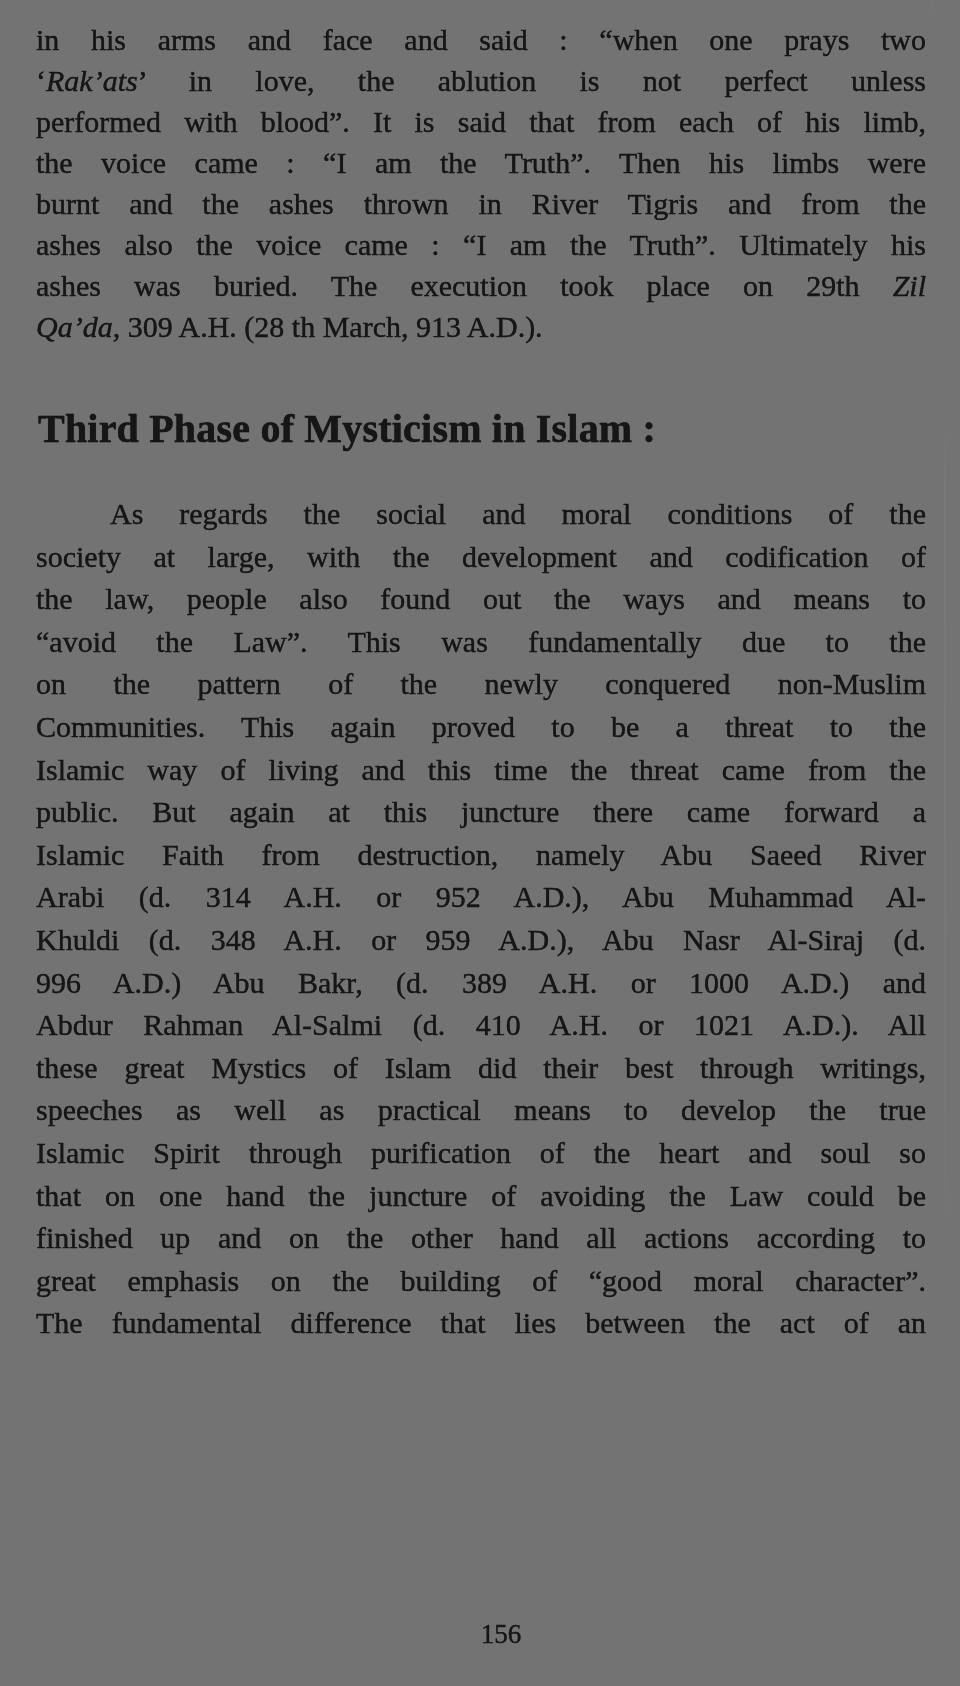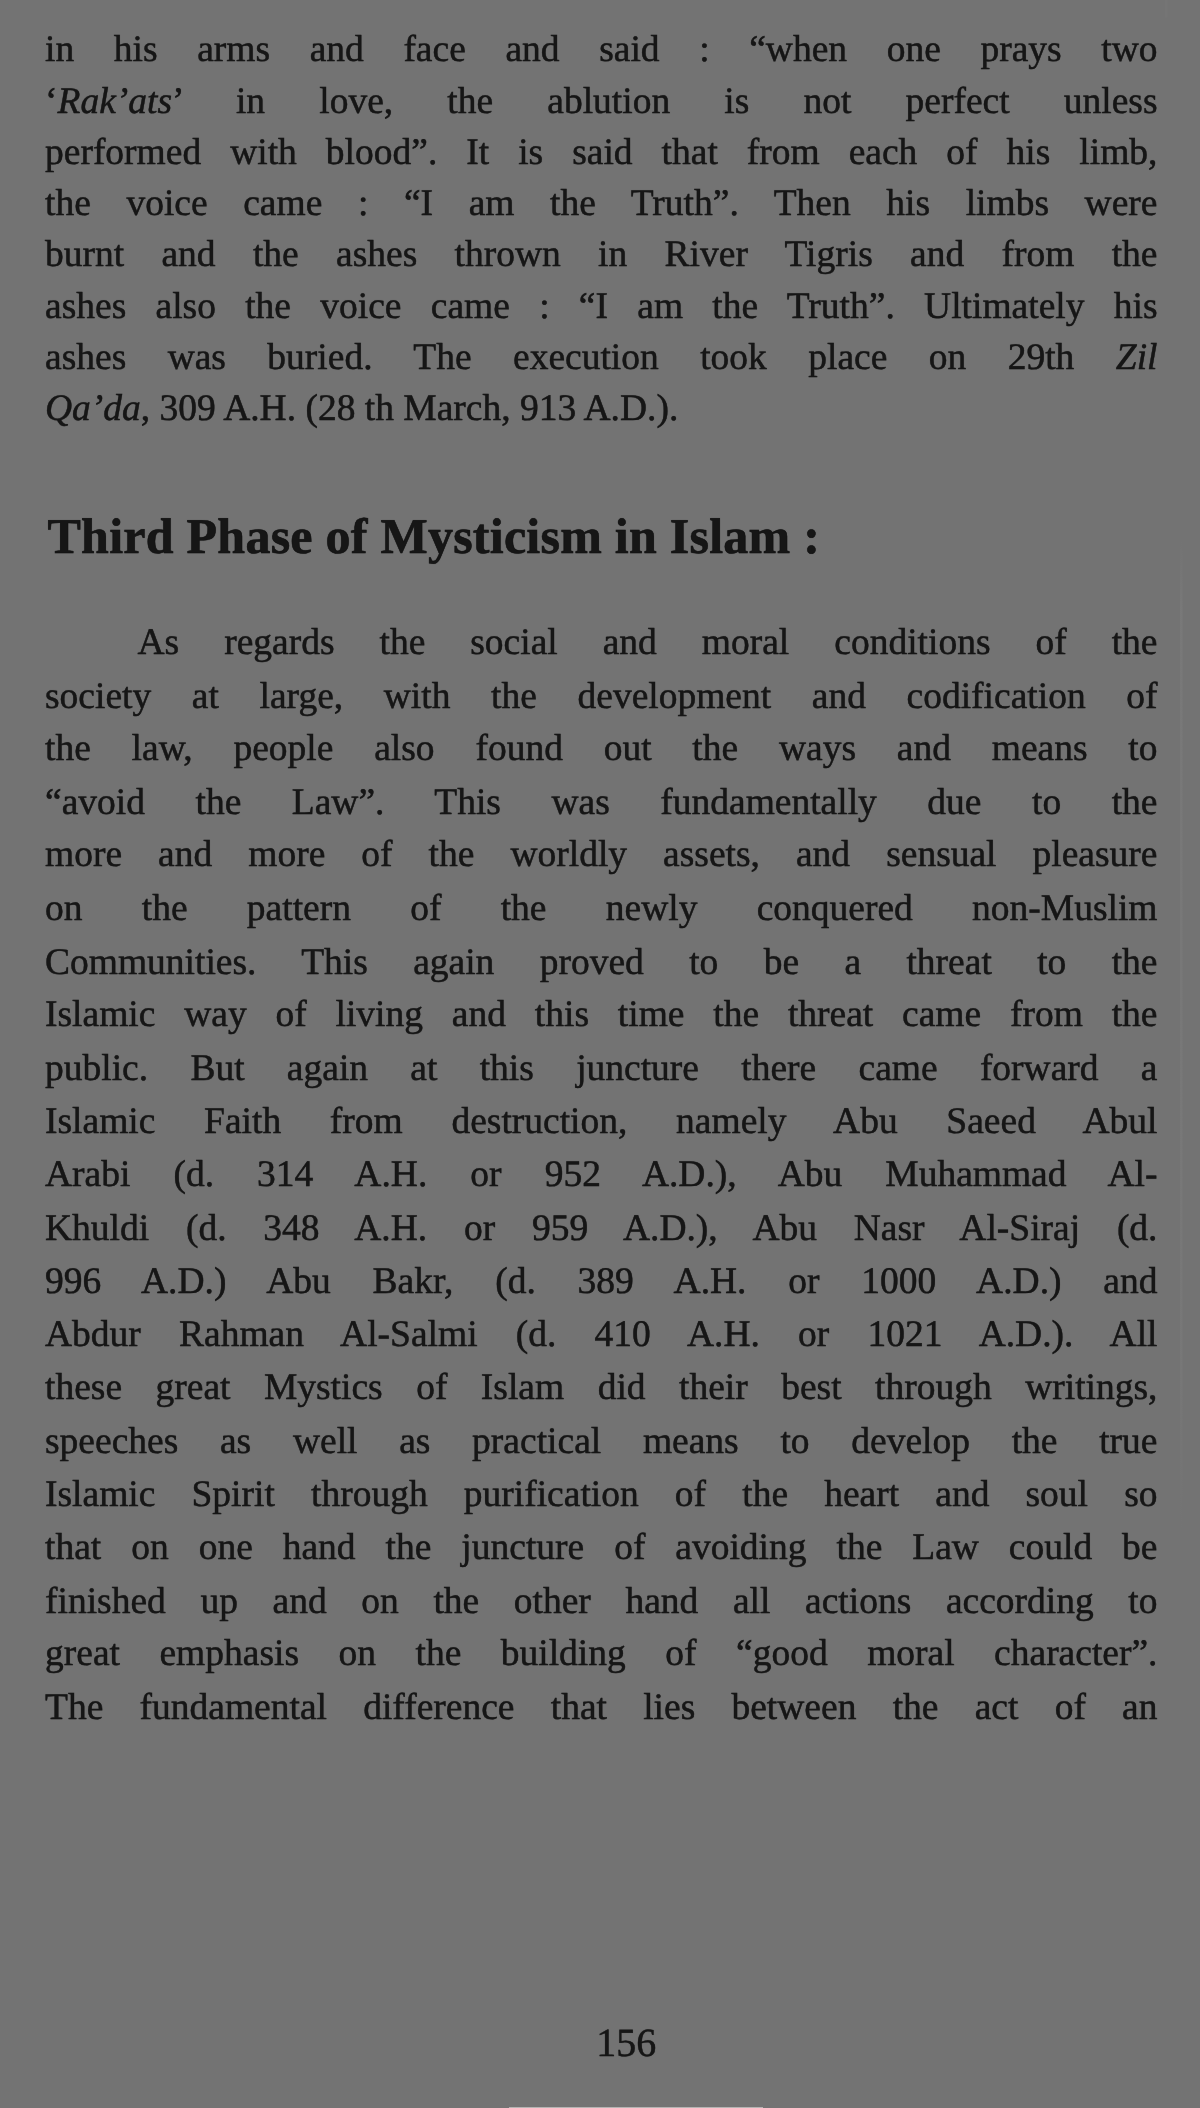--- a/index.html
+++ b/index.html
@@ -55,21 +55,21 @@
     letter-spacing: 0.2px;
     -webkit-text-stroke: 0.4px #111;
     text-shadow: 0 0 0.7px rgba(10,10,10,0.6);
   }
   .page-number {
     position: absolute;
     left: 42px;
     width: 918px;
     top: 1614px;
     text-align: center;
-    font-size: 32px;
+    font-size: 27px;
     line-height: 41px;
     -webkit-text-stroke: 0.3px #161616;
     text-shadow: 0 0 0.6px rgba(10,10,10,0.5);
   }
   .scan-line {
     position: absolute;
     left: 944px;
     top: 432px;
     width: 2px;
     height: 792px;
@@ -105,26 +105,25 @@
       <div class="line no-justify"><i>Qa’da</i><span>, 309 A.H. (28 th March, 913 A.D.).</span></div>
     </div>
 
   <h2 class="heading">Third Phase of Mysticism in Islam :</h2>
 
   <div class="textblock para p2">
       <div class="line"><span>As regards the social and moral conditions of the</span></div>
       <div class="line"><span>society at large, with the development and codification of</span></div>
       <div class="line"><span>the law, people also found out the ways and means to</span></div>
       <div class="line"><span>“avoid the Law”. This was fundamentally due to the</span></div>
-      <div class="line"><span>more and more of the worldly assets, and sensual pleasure</span></div>
       <div class="line"><span>on the pattern of the newly conquered non-Muslim</span></div>
       <div class="line"><span>Communities. This again proved to be a threat to the</span></div>
       <div class="line"><span>Islamic way of living and this time the threat came from the</span></div>
       <div class="line"><span>public. But again at this juncture there came forward a</span></div>
-      <div class="line"><span>Islamic Faith from destruction, namely Abu Saeed Abul</span></div>
+      <div class="line"><span>Islamic Faith from destruction, namely Abu Saeed River</span></div>
       <div class="line"><span>Arabi (d. 314 A.H. or 952 A.D.), Abu Muhammad Al-</span></div>
       <div class="line"><span>Khuldi (d. 348 A.H. or 959 A.D.), Abu Nasr Al-Siraj (d.</span></div>
       <div class="line"><span>996 A.D.) Abu Bakr, (d. 389 A.H. or 1000 A.D.) and</span></div>
       <div class="line"><span>Abdur Rahman Al-Salmi (d. 410 A.H. or 1021 A.D.). All</span></div>
       <div class="line"><span>these great Mystics of Islam did their best through writings,</span></div>
       <div class="line"><span>speeches as well as practical means to develop the true</span></div>
       <div class="line"><span>Islamic Spirit through purification of the heart and soul so</span></div>
       <div class="line"><span>that on one hand the juncture of avoiding the Law could be</span></div>
       <div class="line"><span>finished up and on the other hand all actions according to</span></div>
       <div class="line"><span>great emphasis on the building of “good moral character”.</span></div>

